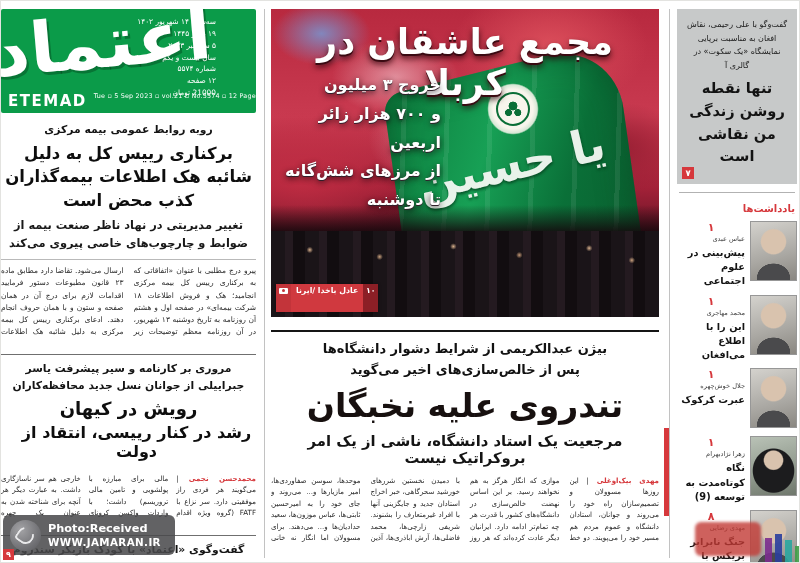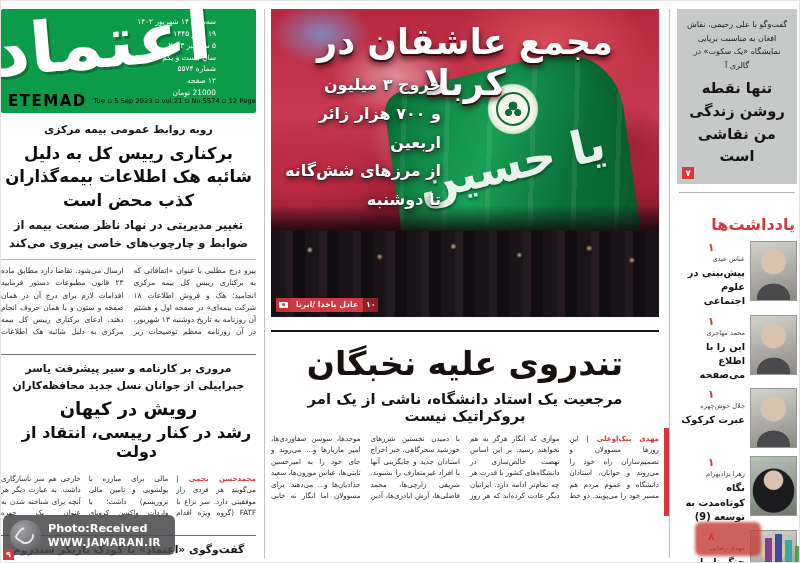--- a/index.html
+++ b/index.html
@@ -20,21 +20,21 @@
   
   .col-left{position:absolute; right:543px; left:4px; top:8px; width:255px;}
 
   .masthead{position:relative; height:104px; background:var(--green); border-radius:2px; overflow:hidden;}
   .mh-logo{position:absolute; left:-2px; top:8px; width:200px; color:#fff; font-weight:bold;
            font-size:70px; line-height:1; transform:rotate(-5deg) scaleX(1.05); transform-origin:left top;
            text-shadow:2px 3px 0 rgba(0,45,18,.35); text-align:left; direction:rtl;}
   .mh-dates{position:absolute; top:7px; right:40px; width:110px; color:#fff; font-size:7.4px;
             line-height:1.6; text-align:right; font-weight:500;}
   .mh-strip{position:absolute; bottom:3px; left:7px; right:5px; direction:ltr; display:flex;
-            align-items:center; gap:7px; color:#000000;margin-top:44px;}
+            align-items:flex-start; gap:7px; color:#ffffff;margin-top:44px;}
   .mh-en{font-size:15px; font-weight:bold; letter-spacing:1.5px;}
   .mh-info{font-size:6.4px; letter-spacing:.2px; white-space:nowrap;}
 
   .center-text{text-align:center;}
   .kicker{font-size:10.8px; font-weight:bold; color:#141414; line-height:1.55;}
   .a1{margin-top:9px;}
   .a1 .headline{font-size:16.5px; font-weight:bold; line-height:1.42; margin-top:3px; color:#0e0e0e;}
   .a1 .subhead{font-size:11.4px; font-weight:bold; line-height:1.55; margin-top:5px; color:#191919;}
   .bodycols{margin-top:7px; padding-top:5px; border-top:1px solid #b9b9b9; text-align:justify;
             font-size:7.5px; line-height:1.62; color:#2a2a2a; overflow:hidden;}
@@ -80,21 +80,21 @@
   .emblem::after{content:""; position:absolute; inset:9px; border:2px solid #0a6e36; border-radius:50%;
       background:radial-gradient(circle at 50% 40%, #0a6e36 18%, transparent 20%),
                  radial-gradient(circle at 35% 62%, #0a6e36 12%, transparent 14%),
                  radial-gradient(circle at 66% 62%, #0a6e36 12%, transparent 14%);}
   .ph-head{position:absolute; top:12px; left:0; right:0; text-align:center; z-index:3;
       color:#fff; font-size:36px; font-weight:bold; transform:scaleX(.97);
       text-shadow:0 2px 0 #3a0a12, 0 4px 7px rgba(40,0,8,.85);}
   .ph-sub{position:absolute; left:8px; top:62px; width:162px; z-index:3; text-align:right;
       color:#fff; font-weight:bold; font-size:16px; line-height:1.8;
       text-shadow:0 1px 0 #30202a, 0 2px 6px rgba(20,0,10,.9);}
-  .caption{position:absolute; left:5px; bottom:5px; height:14px; display:flex; direction:ltr;
+  .caption{position:absolute; left:5px; bottom:5px; height:28px; display:flex; direction:ltr;
       z-index:4; font-size:7.8px; box-shadow:0 0 3px rgba(0,0,0,.4);}
   .cam{width:15px; background:#c3343a; position:relative;}
   .cam::after{content:""; position:absolute; left:3px; top:3.5px; width:9px; height:6px;
       background:#fff; border-radius:1px;}
   .cam::before{content:""; position:absolute; left:6px; top:5px; width:3px; height:3px;
       background:#c3343a; border-radius:50%; z-index:1;}
   .cap-text{background:#d0393f; color:#fff; padding:0 5px; line-height:13px; font-weight:bold;}
   .cap-num{background:#8c1f26; color:#fff; min-width:15px; text-align:center; line-height:13px; font-weight:bold;}
 
   .c-article{border-top:2px solid #151515; margin-top:13px; padding-top:7px; text-align:center;}
@@ -105,22 +105,22 @@
       margin-top:9px; height:70px; overflow:hidden; color:#2a2a2a;}
 
   
   .sidebar{position:absolute; left:676px; top:8px; width:120px;}
   .tr-box{position:relative; background:var(--graybox); padding:9px 6px 16px; text-align:center;}
   .tr-kicker{font-size:8px; line-height:1.7; color:#202020; font-weight:500;}
   .tr-head{font-size:14.6px; font-weight:bold; margin-top:5px; line-height:1.55; color:#131313;}
   .badge{background:var(--accent-red); color:#fff; font-weight:bold; text-align:center;}
   .tr-badge{position:absolute; left:5px; bottom:5px; width:12px; height:12px;
       font-size:8.5px; line-height:12px;}
-  .notes-title{color:var(--accent-red); font-weight:bold; font-size:16px; text-align:right;
-      margin:8px 2px 7px; padding-top:22px; border-top:1px solid #b2b2b2;}
+  .notes-title{color:var(--accent-red); font-weight:bold; font-size:10px; text-align:right;
+      margin:8px 2px 7px; padding-top:10px; border-top:1px solid #b2b2b2;}
   .note{display:flex; direction:ltr; gap:5px; margin-bottom:6px; min-height:62px;}
   .note-text{flex:1; direction:rtl; text-align:right; padding-top:1px; overflow:hidden;}
   .note-num{color:var(--accent-red); font-weight:bold; font-size:11px; text-align:center; line-height:1.1;}
   .note-author{font-size:6.6px; color:#3c3c3c; margin:1px 0 3px; white-space:nowrap; overflow:hidden;}
   .note-title{font-size:9.8px; font-weight:bold; line-height:1.45; color:#141414;}
   .note-photo{flex:none; width:47px; height:60px; border:1px solid #979797; background:
       radial-gradient(circle at 50% 34%, #d9c3ae 0 27%, transparent 30%),
       radial-gradient(ellipse 60% 40% at 50% 96%, #4a4a4c 0 60%, transparent 62%),
       linear-gradient(165deg,#d4d2cd,#a9a7a2 60%,#8a8781);}
   .note-photo.dark{background:
@@ -213,20 +213,24 @@
         <div>تا دوشنبه</div>
       </div>
       <div class="caption">
         <span class="cam"></span>
         <span class="cap-text">عادل باخدا /ایرنا</span>
         <span class="cap-num">۱۰</span>
       </div>
     </div>
 
     <div class="c-article">
+      <div class="c-over">
+        <div>بیژن عبدالکریمی از شرایط دشوار دانشگاه‌ها</div>
+        <div>پس از خالص‌سازی‌های اخیر می‌گوید</div>
+      </div>
       <div class="c-head">تندروی علیه نخبگان</div>
       <div class="c-sub">مرجعیت یک استاد دانشگاه، ناشی از یک امر بروکراتیک نیست</div>
       <div class="c-body"><span class="byline">مهدی بیک‌اوغلی</span><span> | این روزها مسوولان و تصمیم‌سازان راه خود را می‌روند و جوانان، استادان دانشگاه و عموم مردم هم مسیر خود را می‌پویند. دو خط موازی که انگار هرگز به هم نخواهند رسید. بر این اساس نهضت خالص‌سازی در دانشگاه‌های کشور با قدرت هر چه تمام‌تر ادامه دارد. ایرانیان دیگر عادت کرده‌اند که هر روز با دمیدن نخستین شررهای خورشید سحرگاهی، خبر اخراج استادان جدید و جایگزینی آنها با افراد غیرمتعارف را بشنوند. شریفی زارچی‌ها، محمد فاضلی‌ها، آرش اباذری‌ها، آذین موحدها، سوسن صفاوردی‌ها، امیر مازیارها و... می‌روند و جای خود را به امیرحسین ثابتی‌ها، عباس موزون‌ها، سعید حدادیان‌ها و... می‌دهند. برای مسوولان اما انگار نه خانی آمده و نه خانی رفته است. تفاوت این نام‌ها و این آیند و روندها نه در دست وزیر علوم بلکه در قدرت وزیر کشور و گروه‌های سیاسی سمپات با جبهه پایداری است. این‌گونه است که رییس دانشگاه تهران با اعتماد به نفس روبه‌روی رسانه‌های گروهی حاضر می‌شود و... </span></div>
     </div>
   </div>
 
   <div class="vrule r2"></div>
   <div class="lead-rule"></div>
 
   <div class="sidebar">
@@ -245,21 +249,21 @@
         <div class="note-author">عباس عبدی</div>
         <div class="note-title">پیش‌بینی در علوم اجتماعی</div>
       </div>
       <div class="note-photo"></div>
     </div>
 
     <div class="note">
       <div class="note-text">
         <div class="note-num">۱</div>
         <div class="note-author">محمد مهاجری</div>
-        <div class="note-title">این را با اطلاع می‌صفحه</div>
+        <div class="note-title">این را با اطلاع می‌افغان</div>
       </div>
       <div class="note-photo"></div>
     </div>
 
     <div class="note">
       <div class="note-text">
         <div class="note-num">۱</div>
         <div class="note-author">جلال خوش‌چهره</div>
         <div class="note-title">عبرت کرکوک</div>
       </div>

